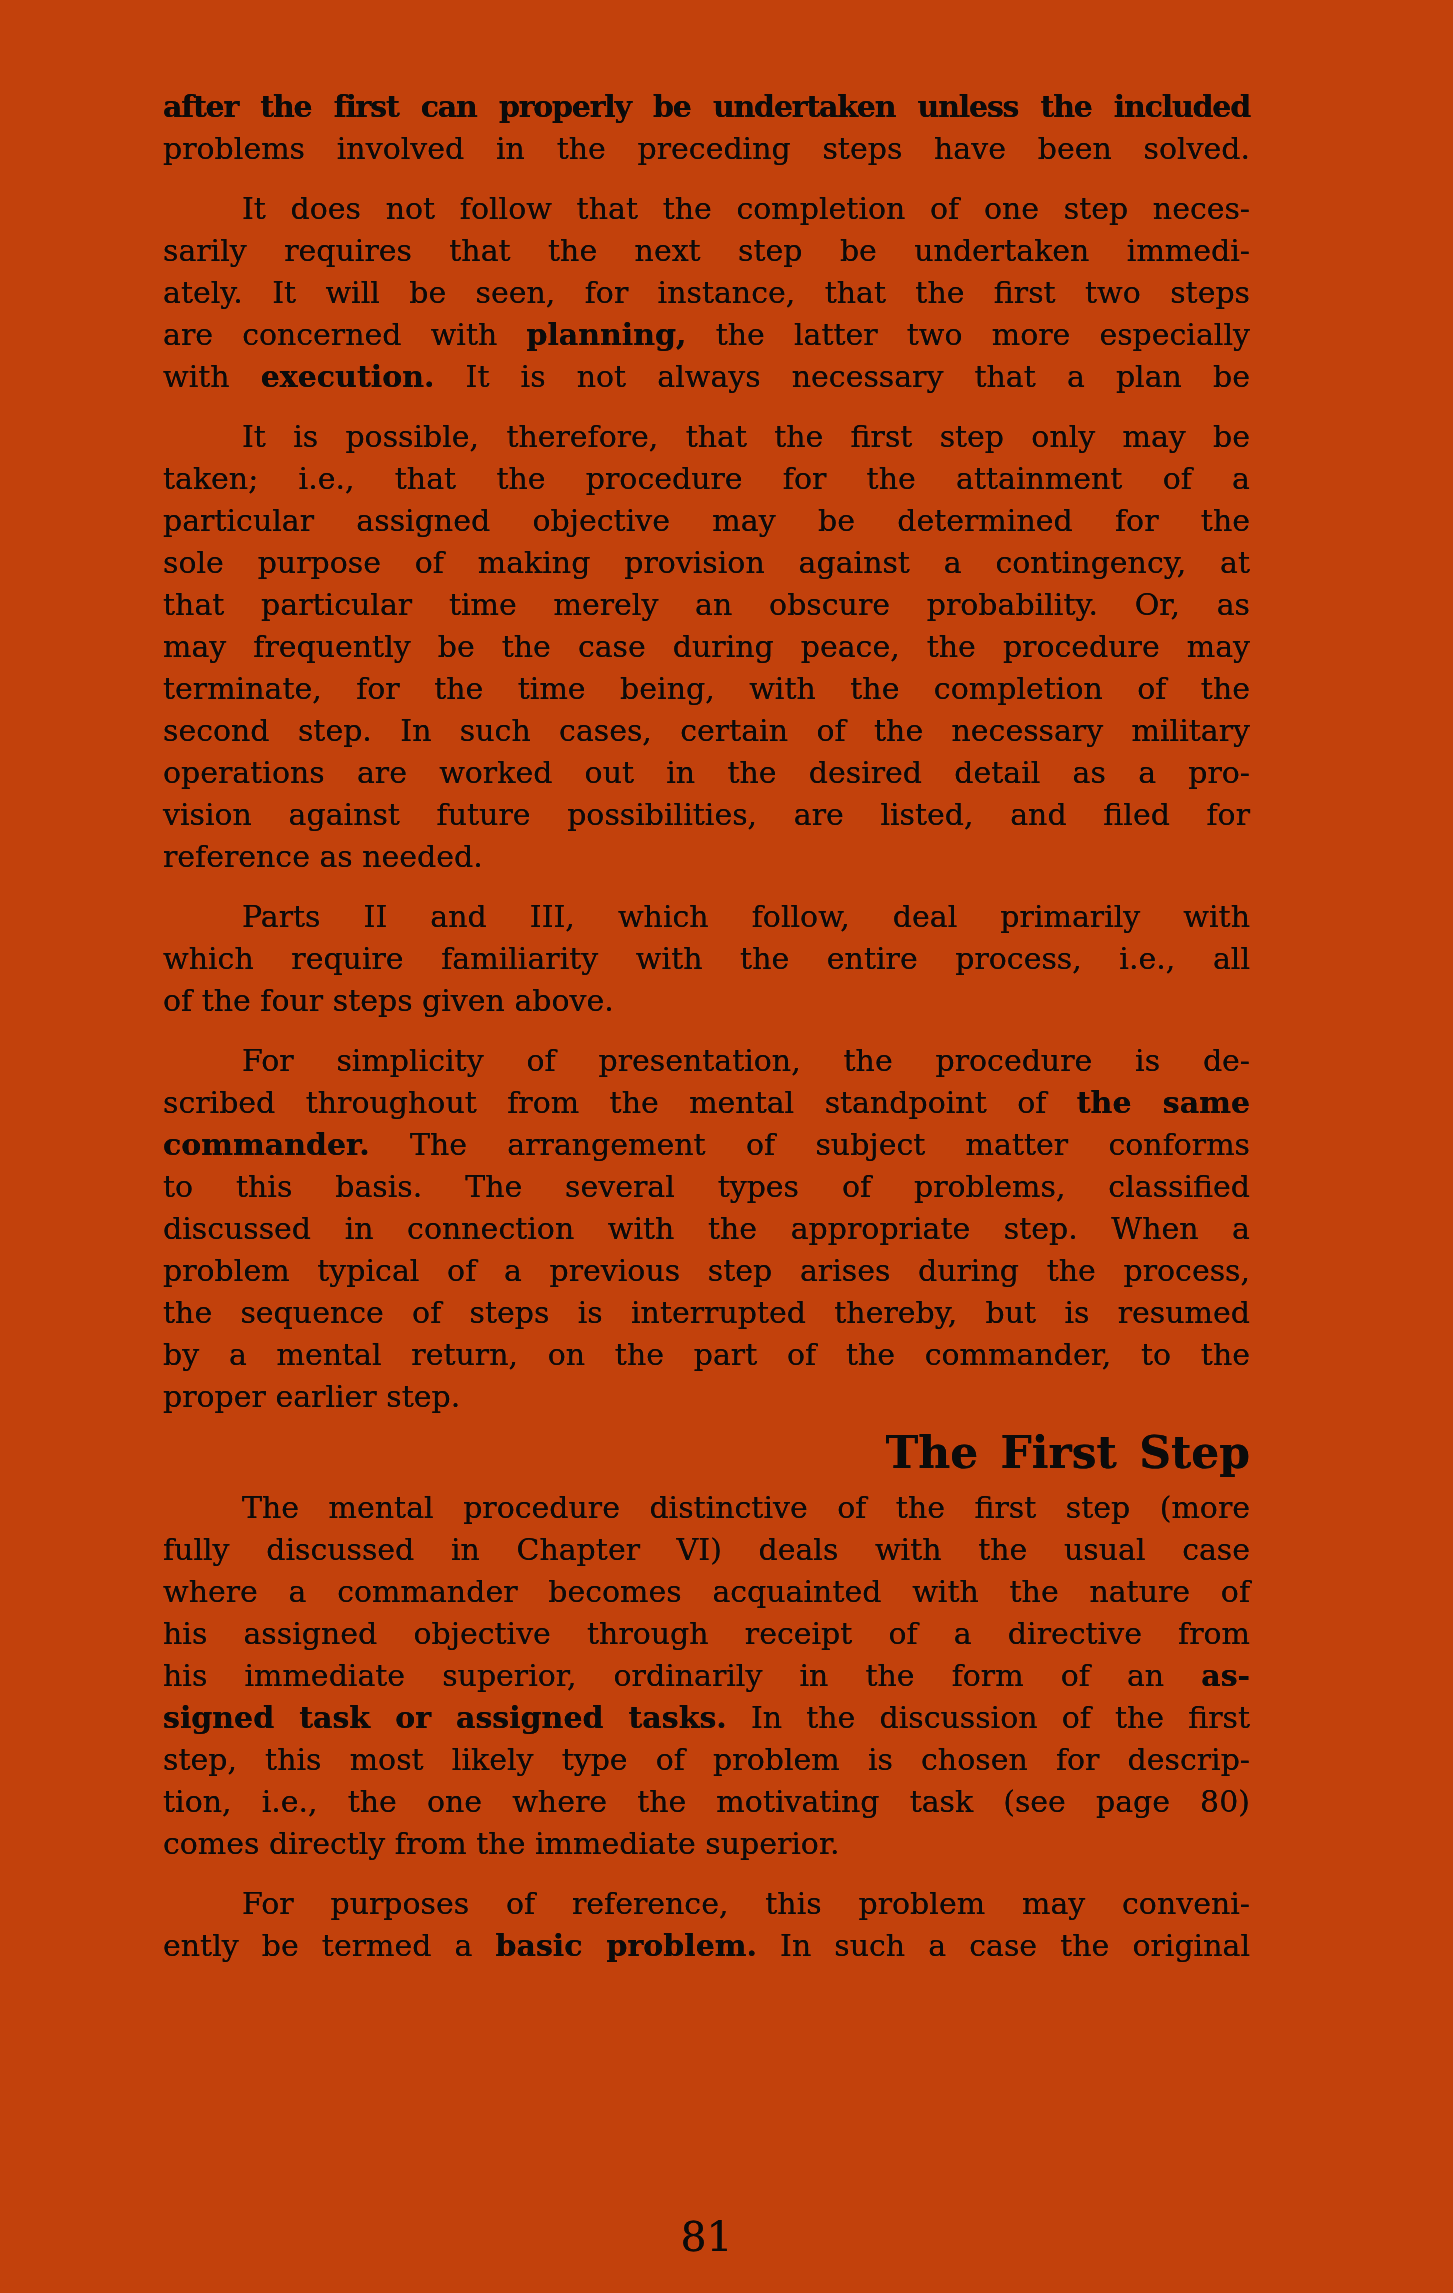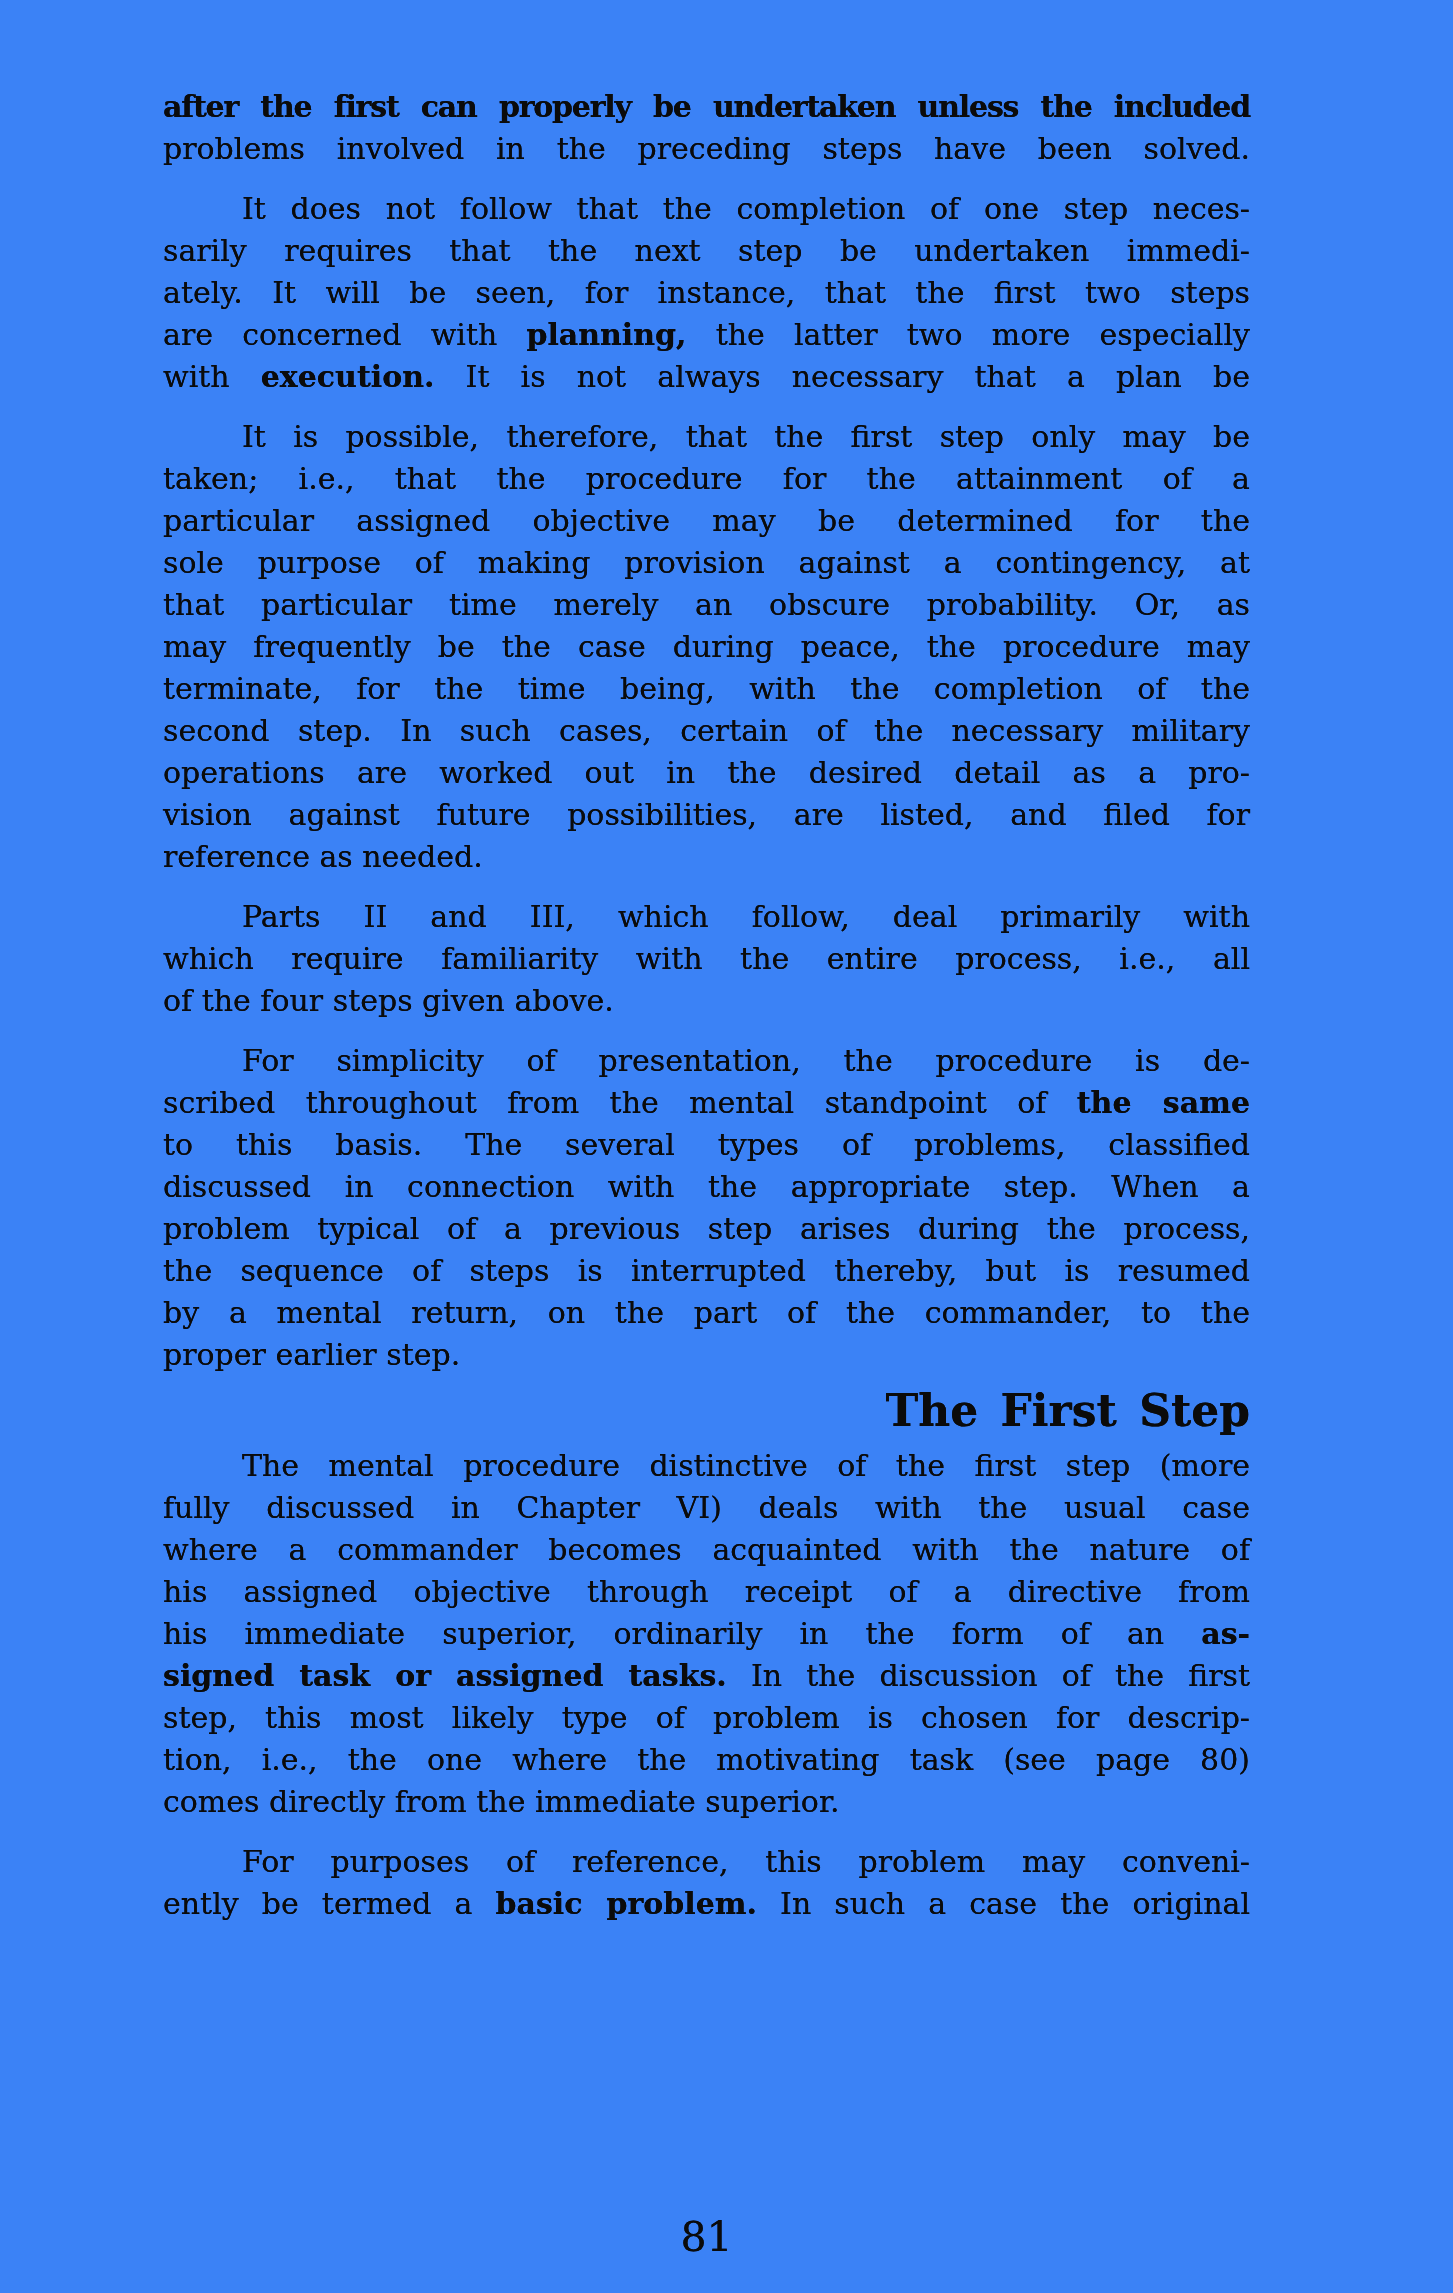--- a/index.html
+++ b/index.html
@@ -1,18 +1,18 @@
 <!DOCTYPE html>
 <html><head>
 <meta charset="utf-8">
 <style>
   html, body { margin:0; padding:0; background:#ffffff; }
   .page {
     position:relative; width:1453px; height:2293px;
-    background:#3b82f6; overflow:hidden;
+    background:#c2410c; overflow:hidden;
     font-family:"DejaVu Serif", serif;
     color:#0b0b0b;
     text-shadow:0 0 0.5px rgba(0,0,0,0.85);
   }
   .text-block {
     position:absolute; left:163px; top:86px; width:1087px;
     font-size:30px; line-height:42px;
   }
   .para { margin:0; }
   .para + .para { margin-top:18px; }
@@ -66,20 +66,21 @@
         <div class="line short"><span>reference as needed.</span></div>
       </div>
       <div class="para">
         <div class="line indent"><span>Parts II and III, which follow, deal primarily with</span></div>
         <div class="line"><span>which require familiarity with the entire process, i.e., all</span></div>
         <div class="line short"><span>of the four steps given above.</span></div>
       </div>
       <div class="para">
         <div class="line indent"><span>For simplicity of presentation, the procedure is de-</span></div>
         <div class="line"><span>scribed throughout from the mental standpoint of </span><span class="b">the same</span></div>
+        <div class="line"><span class="b">commander.</span><span> The arrangement of subject matter conforms</span></div>
         <div class="line"><span>to this basis. The several types of problems, classified</span></div>
         <div class="line"><span>discussed in connection with the appropriate step. When a</span></div>
         <div class="line"><span>problem typical of a previous step arises during the process,</span></div>
         <div class="line"><span>the sequence of steps is interrupted thereby, but is resumed</span></div>
         <div class="line"><span>by a mental return, on the part of the commander, to the</span></div>
         <div class="line short"><span>proper earlier step.</span></div>
       </div>
       <div class="heading">The First Step</div>
       <div class="para">
         <div class="line indent"><span>The mental procedure distinctive of the first step (more</span></div>

